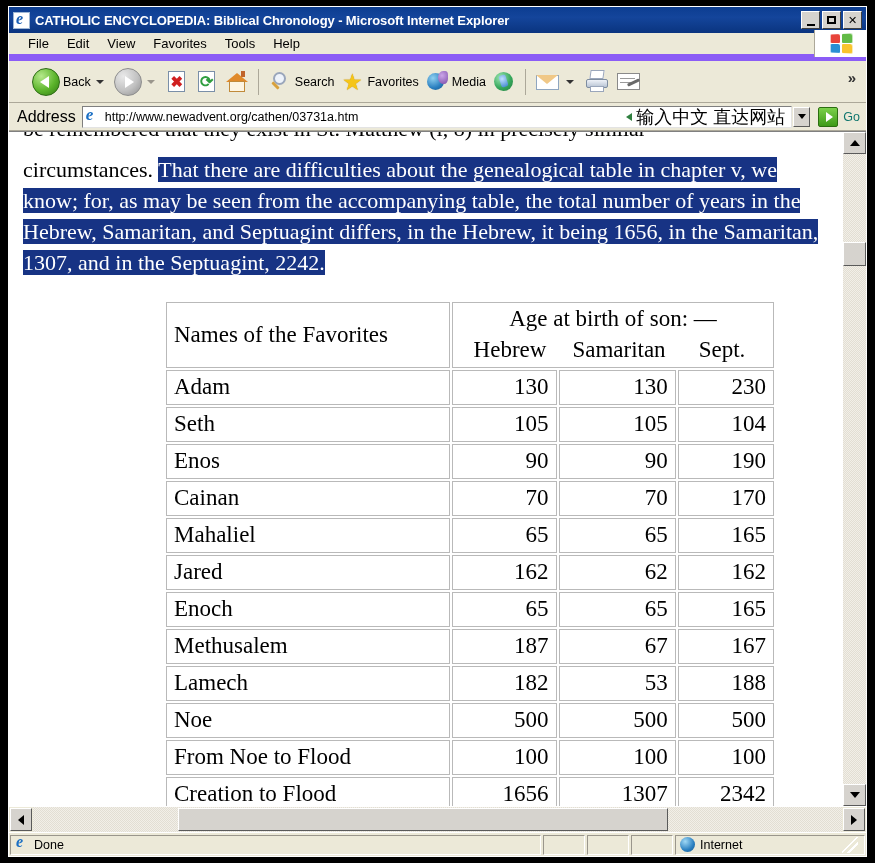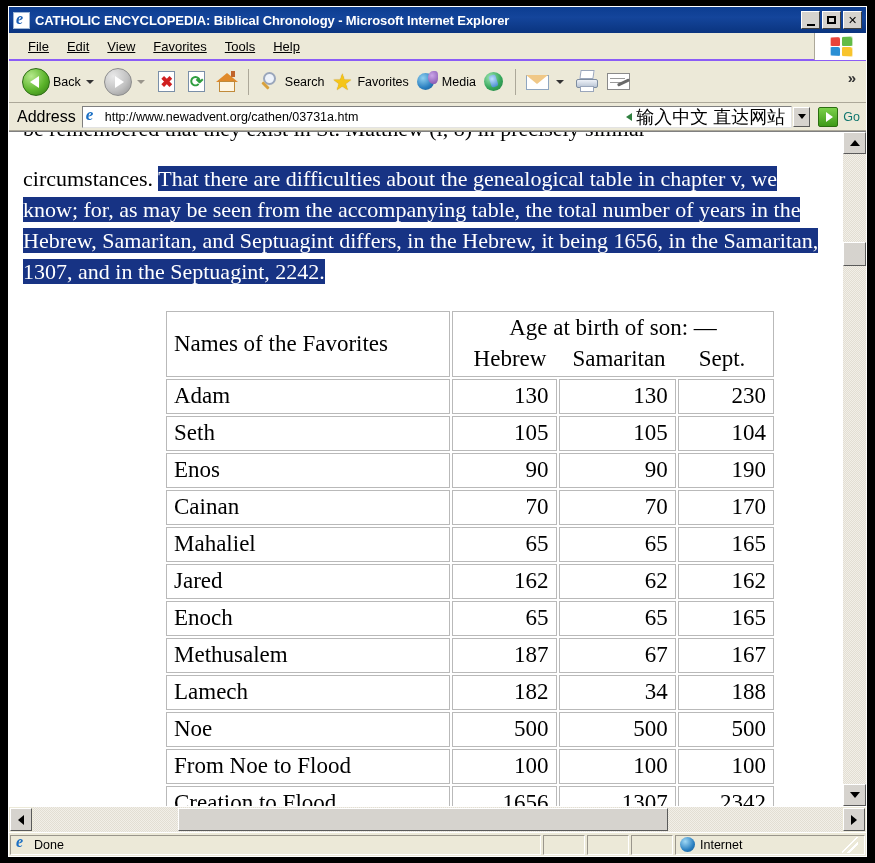--- a/index.html
+++ b/index.html
@@ -101,23 +101,22 @@
     border: 2px solid #000; box-sizing: border-box;
   }
 
   
   #menubar {
     height: 28px;
     flex: 0 0 28px;
     background: #ece9d8;
     display: flex;
     align-items: center;
-    border-bottom: 2px solid #8b5cf6;
-    box-sizing: border-box;
-    text-decoration: underline;
+    border-bottom: 7px solid #8b5cf6;
+    box-sizing: border-box;
   }
   #menu-items { display: flex; align-items: center; flex: 1 1 auto; padding-left: 10px; }
   .menu-item {
     font-size: 13px;
     color: #000000;
     padding: 3px 9px;
     cursor: default;
     white-space: nowrap;
   }
   #win-flag-box {
@@ -143,21 +142,21 @@
   .wf-y { background: #f6c containerless; }
   .wf-y { background: #f8c42c; }
 
   
   #toolbar {
     height: 42px;
     flex: 0 0 42px;
     background: #ece9d8;
     display: flex;
     align-items: center;
-    padding-left: 10px;
+    padding-left: 20px;
     border-bottom: 1px solid #aca899;
     box-sizing: border-box;
     position: relative;
   }
   .tbi {
     display: flex;
     align-items: center;
     height: 34px;
     padding: 0 3px;
     cursor: default;
@@ -497,21 +496,21 @@
     top: -17px;
     display: inline-block;
   }
   .sel {
     background: #173384;
     color: #ffffff;
     box-decoration-break: clone;
     -webkit-box-decoration-break: clone;
   }
   #para-body {
-    margin-top: 17px;
+    margin-top: 8px;
     white-space: normal;
   }
 
   
   #table-zone {
     margin-top: 22px;
     padding-left: 155px;
   }
   table#chron {
     border-collapse: separate;
@@ -952,21 +951,21 @@
               </tr>
               <tr class="body-row">
                 <td class="name">Methusalem</td>
                 <td class="num">187</td>
                 <td class="num">67</td>
                 <td class="num">167</td>
               </tr>
               <tr class="body-row">
                 <td class="name">Lamech</td>
                 <td class="num">182</td>
-                <td class="num">34</td>
+                <td class="num">53</td>
                 <td class="num">188</td>
               </tr>
               <tr class="body-row">
                 <td class="name">Noe</td>
                 <td class="num">500</td>
                 <td class="num">500</td>
                 <td class="num">500</td>
               </tr>
               <tr class="body-row">
                 <td class="name">From Noe to Flood</td>

